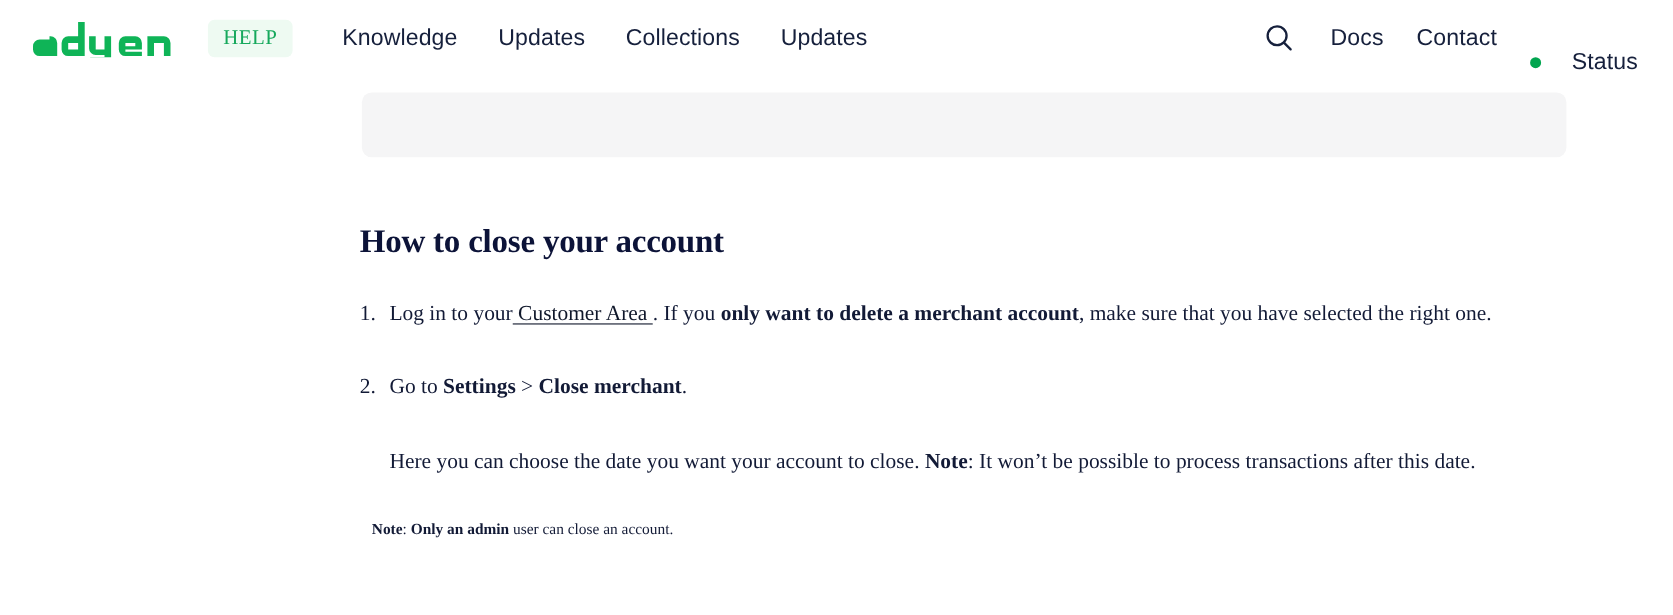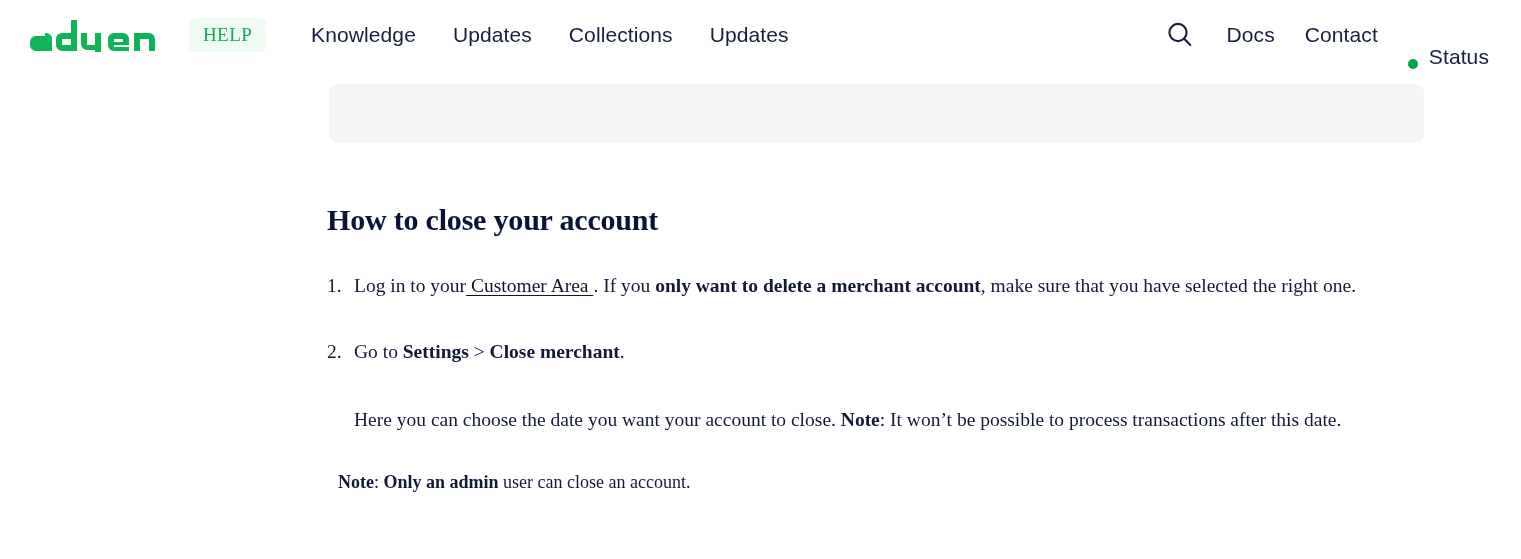--- a/index.html
+++ b/index.html
@@ -83,22 +83,22 @@
     width: 34px;
     height: 34px;
     cursor: pointer;
     background: none;
     border: none;
     padding: 0;
   }
 
   .status-link {
     display: flex;
-    align-items: flex-end;
-    gap: 11px;
+    align-items: center;
+    gap: 28px;
     margin-top: 44px;
   }
 
   .status-dot {
     width: 10px;
     height: 10px;
     border-radius: 50%;
     background: #01a54f;
     display: block;
     flex: none;
@@ -161,21 +161,21 @@
   }
 
   .step-sub {
     display: block;
     margin-top: 32px;
   }
 
   .note-block {
     margin-top: 26px;
     padding-left: 11px;
-    font-size: 18px;
+    font-size: 14px;
     line-height: 36px;
     color: #121a36;
   }
 
   b, .b { font-weight: bold; }
 
   .inline-link {
     text-decoration: underline;
     text-underline-offset: 3px;
     color: #0f172a;

